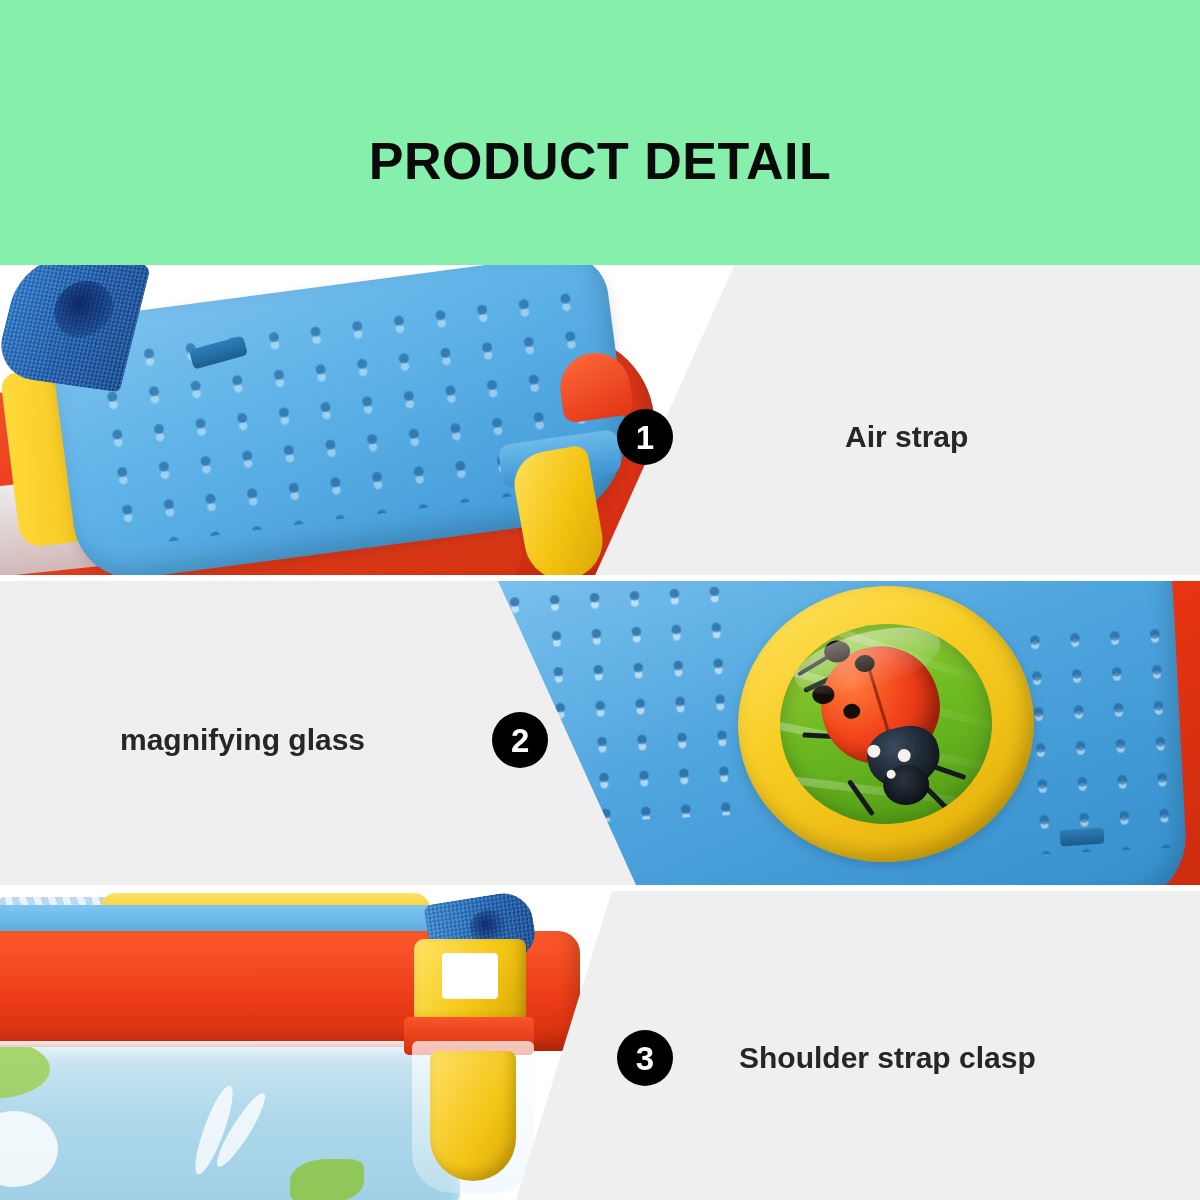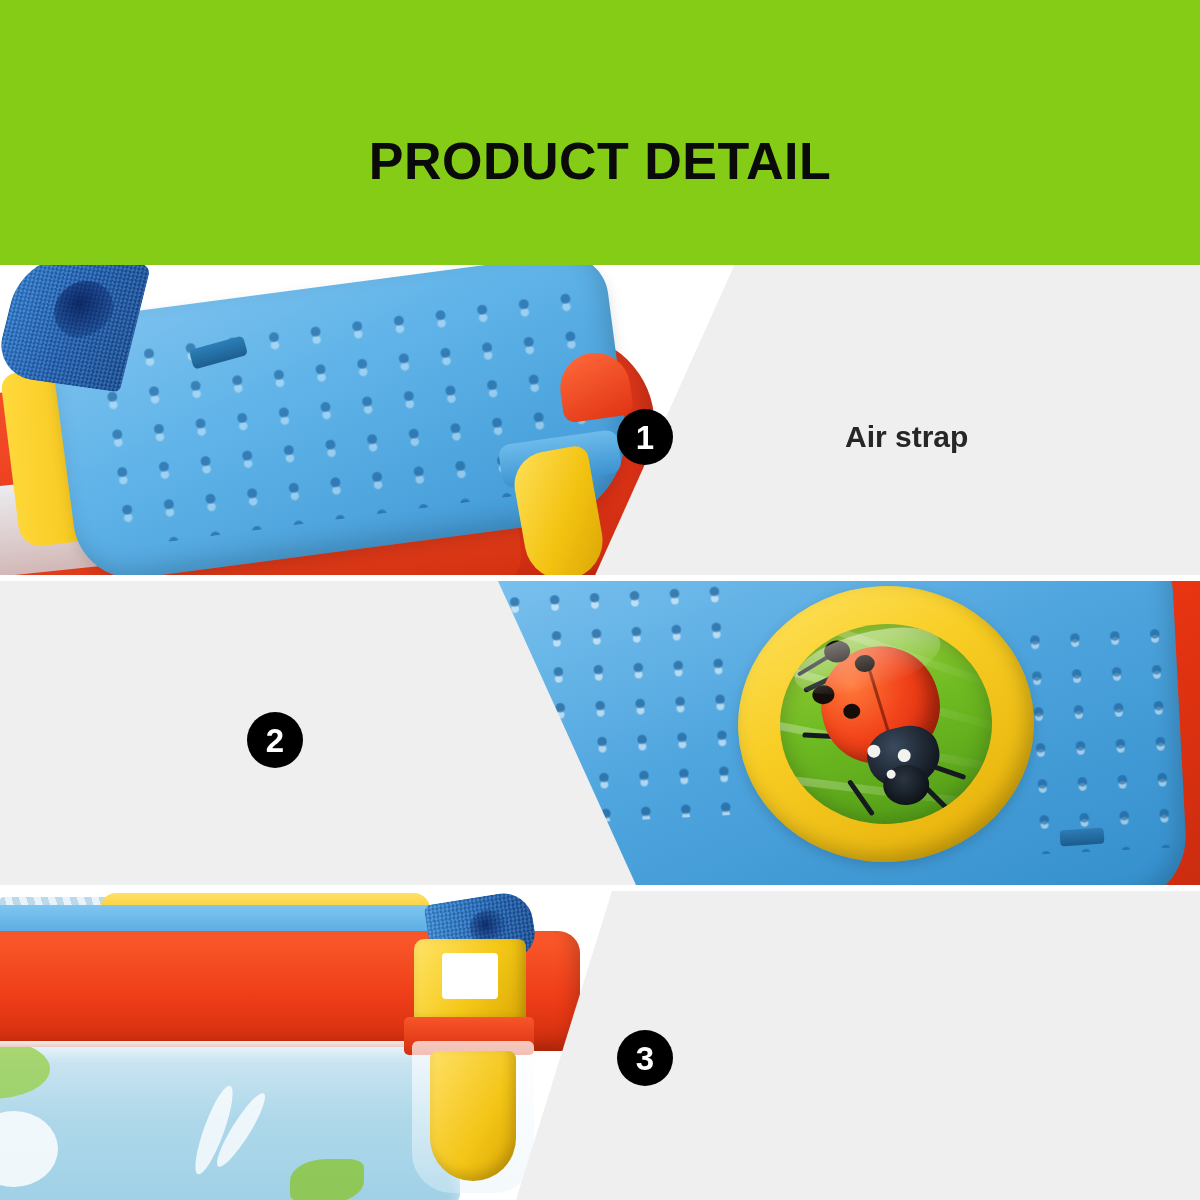--- a/index.html
+++ b/index.html
@@ -15,21 +15,21 @@
     overflow: hidden;
     position: relative;
   }
 
   
   .page-header {
     position: absolute;
     left: 0; top: 0;
     width: 1200px;
     height: 265px;
-    background: #84cc16;
+    background: #86efac;
   }
   .page-title {
     position: absolute;
     left: 0; top: 96px;
     width: 1200px;
     text-align: center;
     font-size: 52px;
     font-weight: bold;
     letter-spacing: 0.5px;
     color: #0a0a0a;
@@ -631,17 +631,19 @@
 
 </section>
 
 <div class="callout callout-z" id="callout-1">
   <div class="badge">1</div>
   <div class="callout-label">Air strap</div>
 </div>
 
 <div class="callout callout-z" id="callout-2">
   <div class="badge">2</div>
+  <div class="callout-label">magnifying glass</div>
 </div>
 
 <div class="callout callout-z" id="callout-3">
   <div class="badge">3</div>
+  <div class="callout-label">Shoulder strap clasp</div>
 </div>
 
 </body></html>

